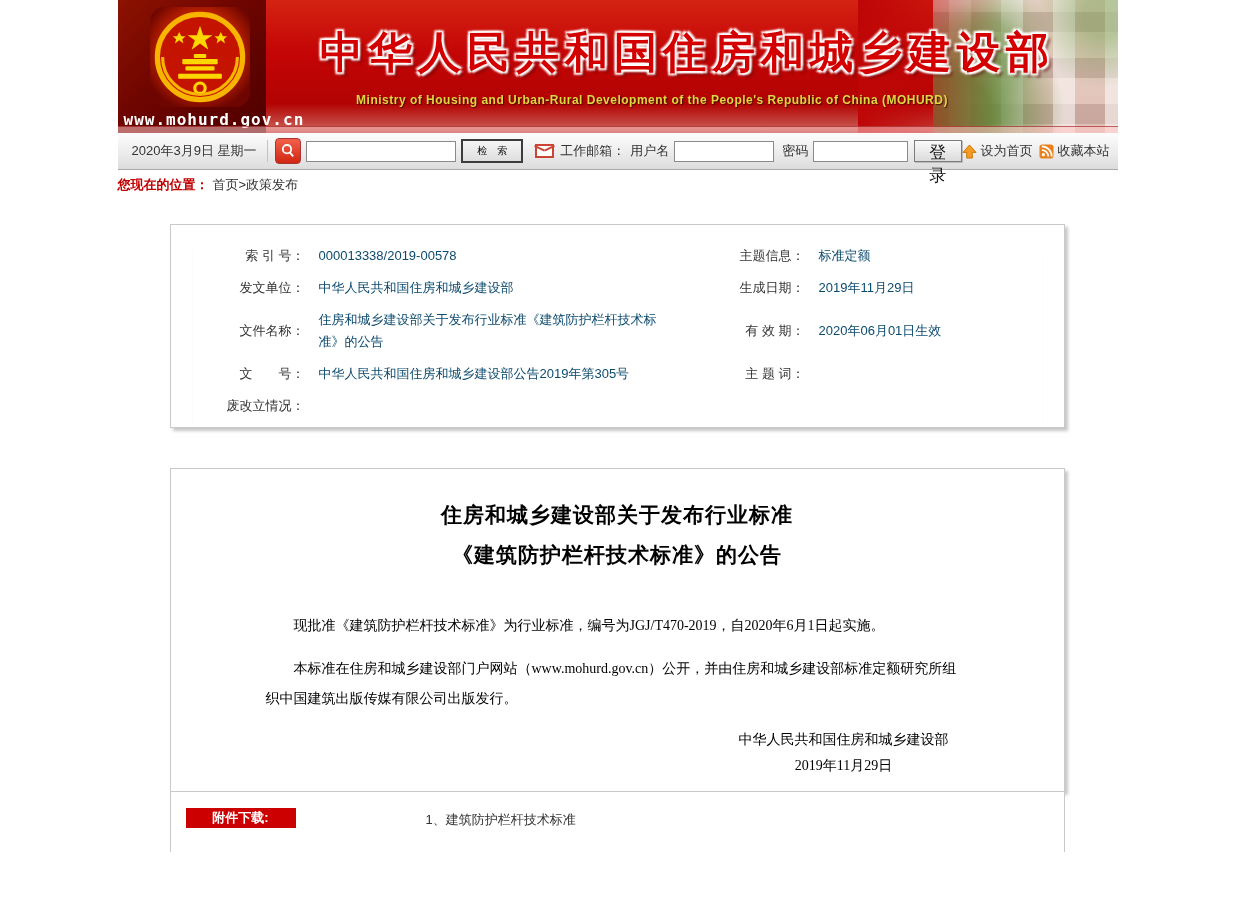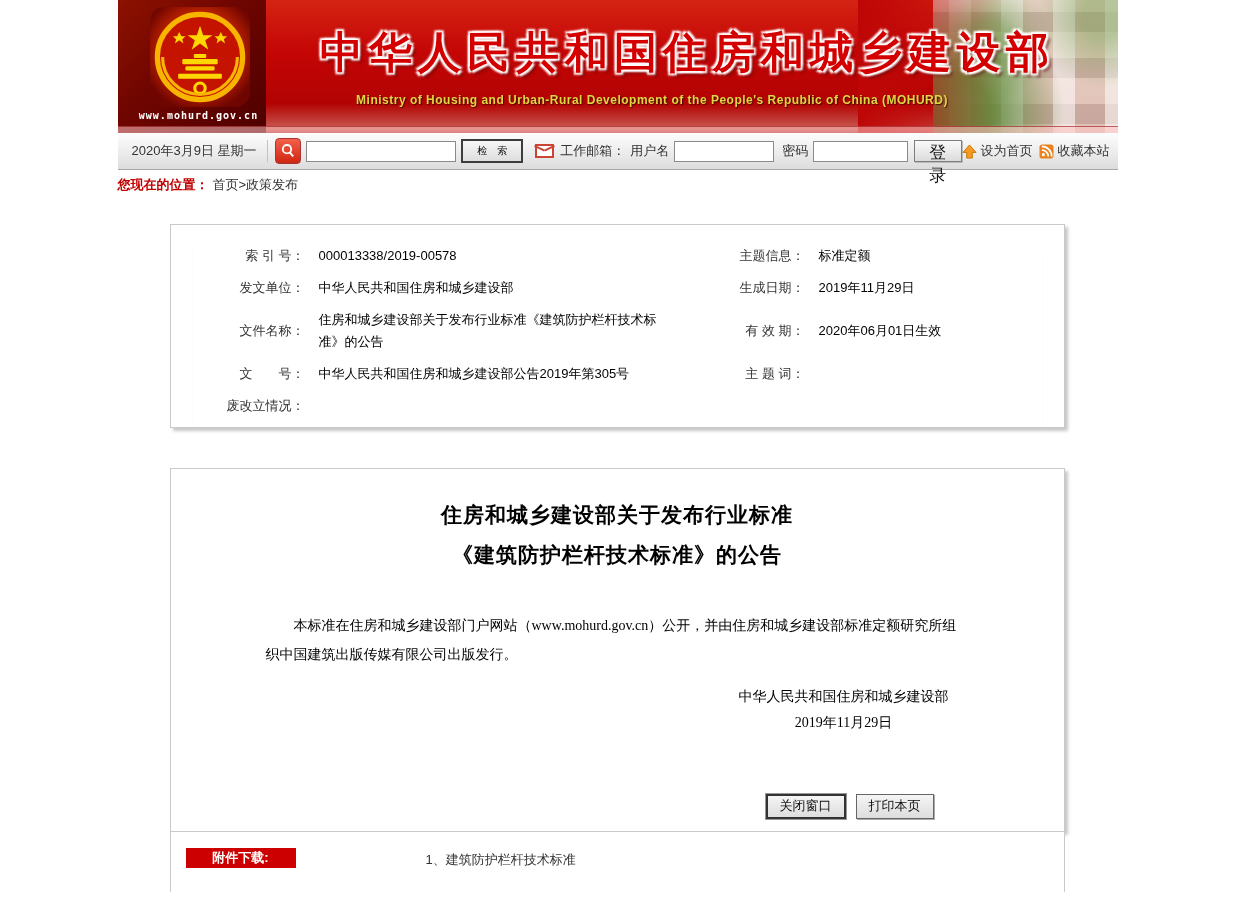--- a/index.html
+++ b/index.html
@@ -24,21 +24,21 @@
       repeating-linear-gradient(to right, rgba(255,255,255,0) 0 16px, rgba(255,255,255,.55) 16px 38px, rgba(255,255,255,0) 38px 52px),
       repeating-linear-gradient(to bottom, rgba(140,100,95,.0) 0 12px, rgba(140,100,95,.28) 12px 32px, rgba(140,100,95,0) 32px 46px),
       linear-gradient(to bottom,#e9d2c8,#e0c0b6);
   }
   .hdr-photo-fade { position:absolute; right:120px; top:0; width:140px; height:100%;
     background:linear-gradient(to right, rgba(190,6,6,1), rgba(190,6,6,0)); }
   .hdr-bottom-stripe { position:absolute; left:0; bottom:0; width:100%; height:7px;
     background:rgba(255,196,196,.55); border-top:1px solid rgba(140,0,0,.55); }
   .emblem { position:absolute; left:30px; top:5px; width:104px; height:104px; }
   .site-url { position:absolute; left:6px; top:110px; width:150px; text-align:center;
-    color:#fff; font-weight:bold; font-size:10px; letter-spacing:1px;
+    color:#fff; font-weight:bold; font-size:16px; letter-spacing:1px;
     font-family:"DejaVu Sans Mono","Liberation Mono",monospace; }
   .hdr-title { position:absolute; left:150px; right:10px; top:24px; text-align:center;
     font-size:43px; font-weight:bold; color:#d40000; letter-spacing:6px; white-space:nowrap;
     text-shadow:-2px -2px 2px #fff, 2px -2px 2px #fff, -2px 2px 2px #fff, 2px 2px 2px #fff, 4px 4px 3px rgba(90,0,0,.55);
     z-index:3; }
   .hdr-en { position:absolute; left:150px; right:81px; top:93px; text-align:center;
     font-size:12px; font-weight:bold; color:#ded643; letter-spacing:.5px; z-index:3;
     text-shadow:1px 1px 1px rgba(60,0,0,.8); }
 
   
@@ -74,21 +74,21 @@
   .bc-label { color:#c00000; font-weight:bold; margin-right:4px; }
   .bc-path { color:#333; cursor:pointer; }
 
   
   .meta-box { width:895px; height:204px; margin:24px 0 0 52px; background:#fff;
     border:1px solid #c9c9c9; box-shadow:3px 3px 3px rgba(0,0,0,.22); padding:20px 22px 0; overflow:hidden; }
   .meta-grid { display:grid; grid-template-columns:112px 360px 112px 1fr;
     column-gap:14px; row-gap:9px; align-items:center; font-size:13px; line-height:1.75;
     padding-bottom:14px; box-shadow:0 3px 3px -2px rgba(0,0,0,.25); }
   .ml { text-align:right; white-space:nowrap; color:#333; }
-  .mv { color:#000000; }
+  .mv { color:#0c4a6e; }
 
   .doc-box { width:895px; margin:40px 0 0 52px; background:#fff;
     border:1px solid #c9c9c9; box-shadow:3px 3px 3px rgba(0,0,0,.22);
     font-family:"Liberation Serif","DejaVu Serif",serif; color:#000; }
   .doc-inner { padding:26px 95px 12px; }
   .doc-title { text-align:center; font-size:21px; font-weight:bold; line-height:40px; letter-spacing:1px; }
   .doc-body { margin-top:36px; font-size:14px; }
   .doc-body p { text-indent:2em; line-height:2.1; margin-bottom:14px; }
   .sign-block { margin:8px 20px 0 auto; width:max-content; text-align:center;
     font-size:14px; line-height:26px; }
@@ -211,30 +211,27 @@
     </div>
   </div>
 
   <div class="doc-box">
     <div class="doc-inner">
       <div class="doc-title">
         <div>住房和城乡建设部关于发布行业标准</div>
         <div>《建筑防护栏杆技术标准》的公告</div>
       </div>
       <div class="doc-body">
+        <p>现批准《建筑防护栏杆技术标准》为行业标准，编号为JGJ/T470-2019，自2020年6月1日起实施。</p>
         <p>本标准在住房和城乡建设部门户网站（www.mohurd.gov.cn）公开，并由住房和城乡建设部标准定额研究所组织中国建筑出版传媒有限公司出版发行。</p>
       </div>
       <div class="sign-block">
         <div>中华人民共和国住房和城乡建设部</div>
         <div>2019年11月29日</div>
       </div>
-      <div class="btn-row">
-        <button class="btn-close">关闭窗口</button>
-        <button class="btn-print">打印本页</button>
-      </div>
     </div>
   </div>
 
   <div class="attach-box">
     <div class="attach-label">附件下载:</div>
     <div class="attach-link">1、建筑防护栏杆技术标准</div>
   </div>
 
 </div>
 

